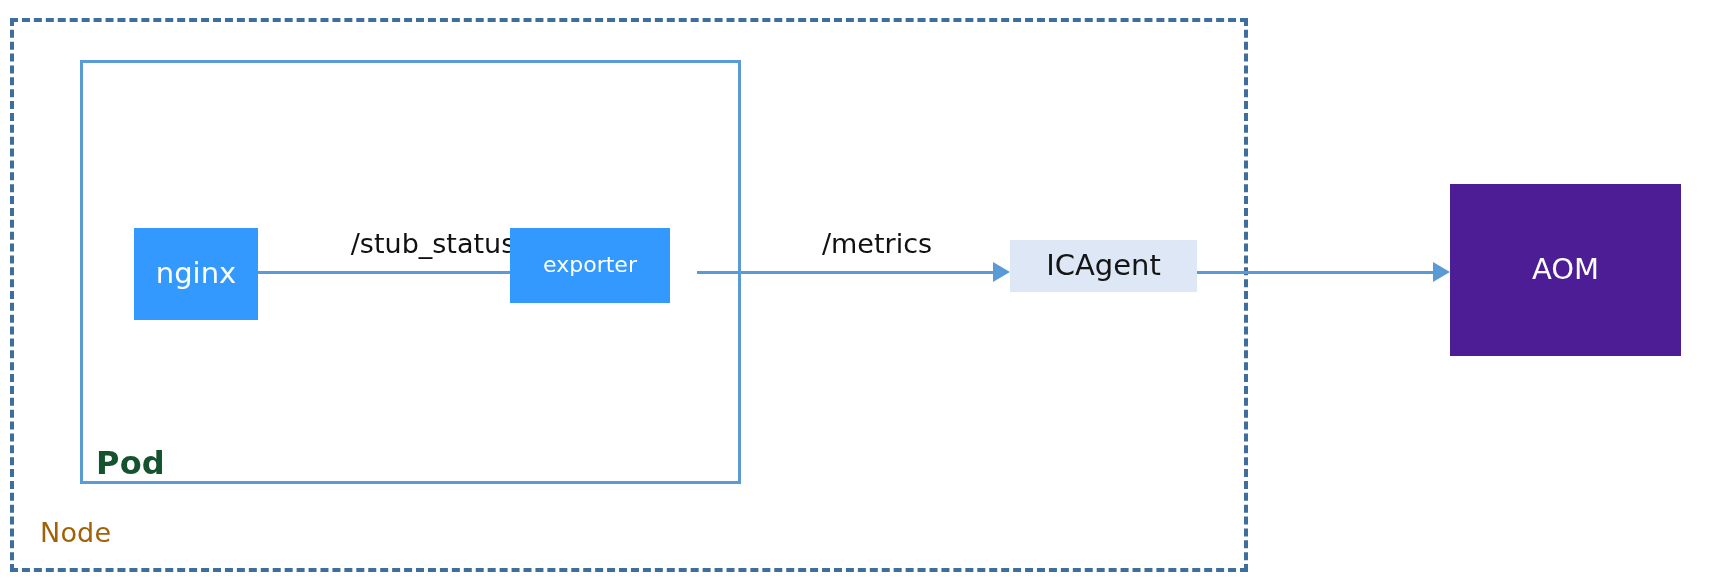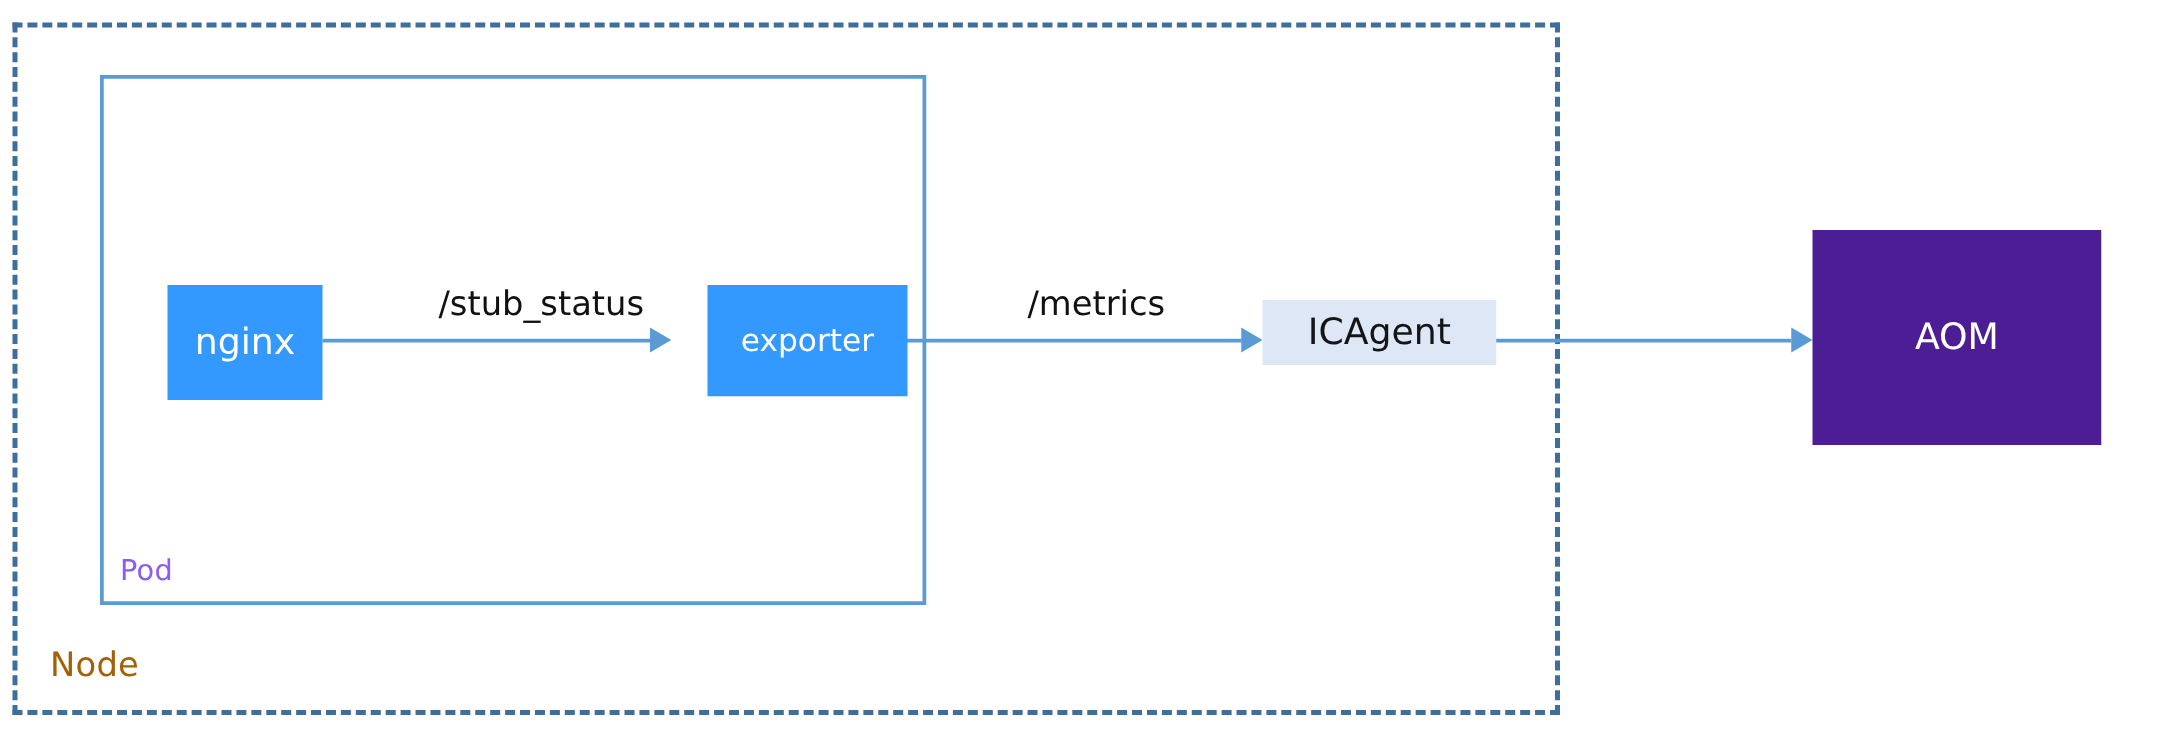--- a/index.html
+++ b/index.html
@@ -44,24 +44,25 @@
     top: 60px;
     width: 661px;
     height: 424px;
     border: 3px solid #5b9bd5;
     box-sizing: border-box;
     background: transparent;
   }
   .pod-label {
     left: 96px;
     top: 444px;
-    font-size: 23px;
-    color: #8b5cf6;
+    font-size: 32px;
+    color: #14532d;
     letter-spacing: 0.2px;
     white-space: nowrap;
+    font-weight: bold;
   }
 
   
   .shape {
     display: flex;
     align-items: center;
     justify-content: center;
     box-sizing: border-box;
     text-align: right;
     line-height: 1.1;
@@ -69,27 +70,27 @@
   .nginx-box {
     left: 134px;
     top: 228px;
     width: 124px;
     height: 92px;
     background: #3399ff;
     color: #ffffff;
     font-size: 29px;
   }
   .exporter-box {
-    left: 566px;
+    left: 510px;
     top: 228px;
     width: 160px;
-    height: 89px;
+    height: 75px;
     background: #3399ff;
     color: #ffffff;
-    font-size: 25px;
+    font-size: 22px;
   }
   .icagent-box {
     left: 1010px;
     top: 240px;
     width: 187px;
     height: 52px;
     background: #dde7f5;
     color: #151515;
     font-size: 29px;
   }

